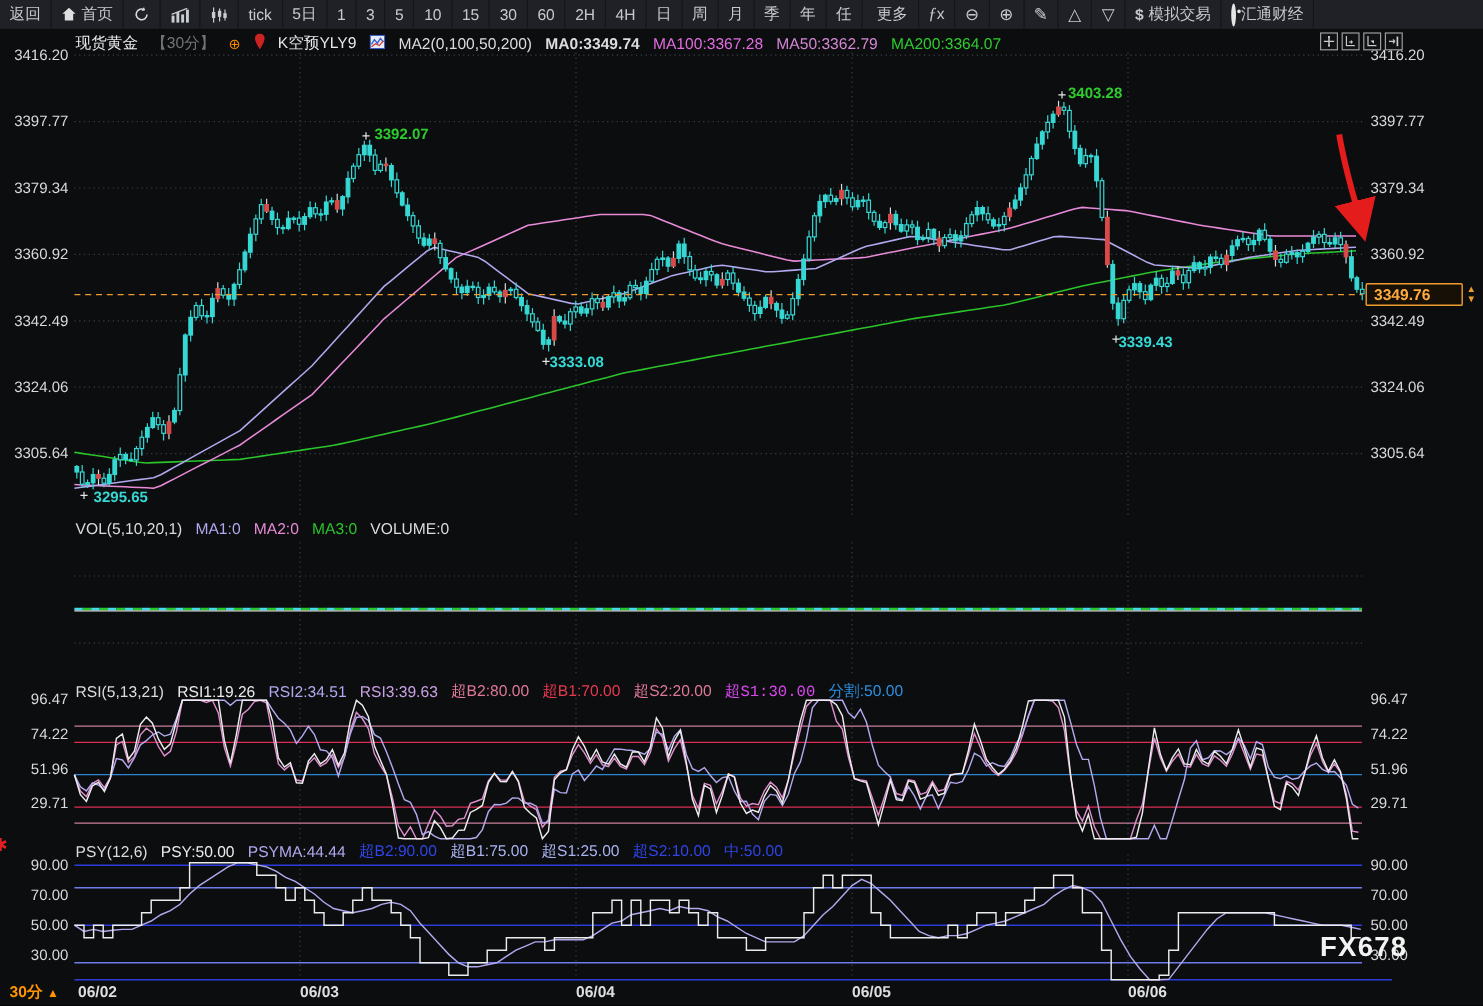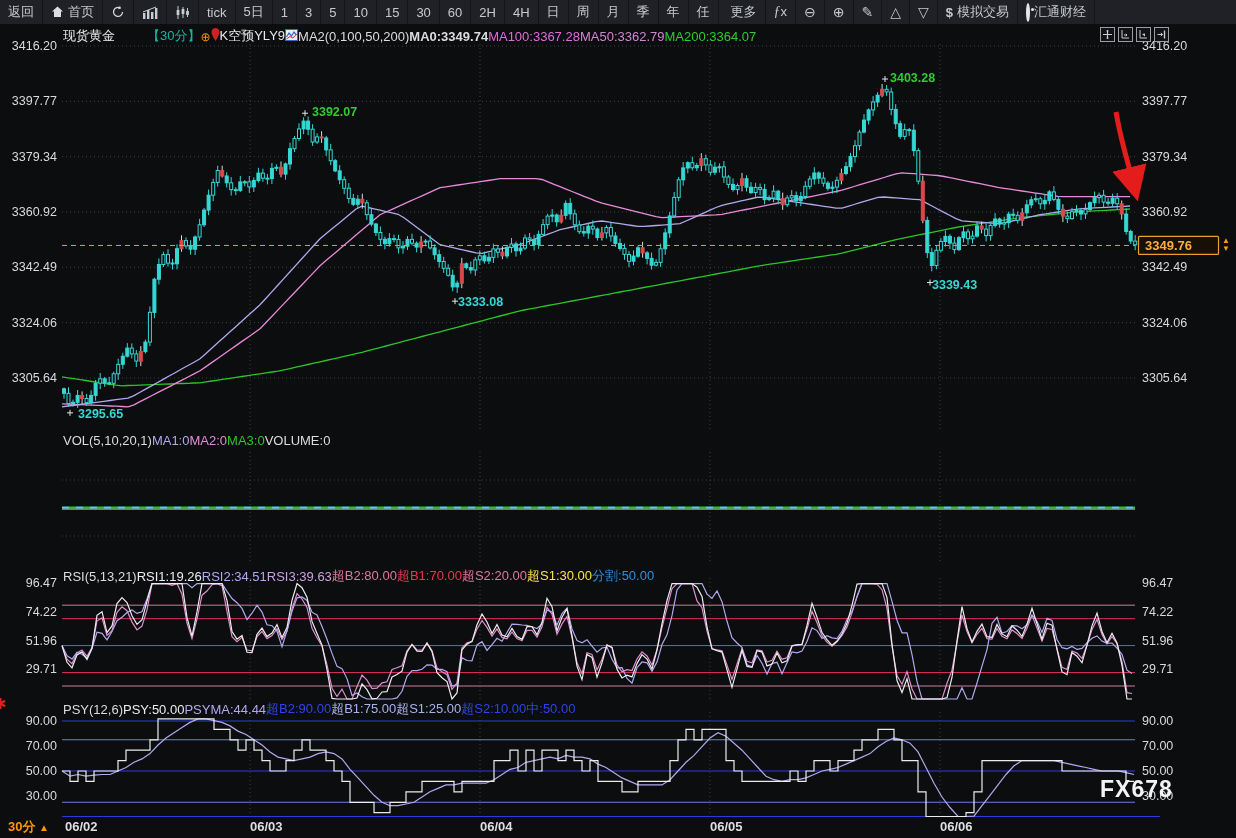--- a/index.html
+++ b/index.html
@@ -11,21 +11,21 @@
   .tb-item{display:flex;align-items:center;gap:4px;padding:0 8px;border-right:1px solid #141619;
            cursor:pointer;white-space:nowrap;}
   .tb-item svg{display:block}
   .tb-fx i{font-style:italic;font-family:"Liberation Serif",serif;font-size:14px;}
   .tb-glyph{font-size:14px;line-height:1;}
   .logo-circle{width:13px;height:13px;border:2px solid #e6e6e6;border-radius:50%;position:relative;}
   .logo-circle::after{content:"";position:absolute;left:3px;top:3px;width:3px;height:3px;border-radius:50%;background:#e6e6e6;}
   .menu-bars{width:13px;height:9px;border-top:2px solid #e2e2e2;border-bottom:2px solid #e2e2e2;position:relative;}
   .menu-bars::after{content:"";position:absolute;left:0;right:0;top:1.5px;height:2px;background:#e2e2e2;}
   
-  .hdr{position:absolute;left:63px;display:flex;align-items:center;font-size:13px;
+  .hdr{position:absolute;left:63px;display:flex;align-items:center;gap:11px;font-size:13px;
        z-index:4;white-space:nowrap;}
   #main-header{top:27px;}
   #vol-header{top:433px;text-align:center;}
   #rsi-header{top:567px;}
   #psy-header{top:700px;}
   .hdr .seg{display:inline-block;}
   #right-controls{position:absolute;top:27px;left:1100px;display:flex;gap:3px;z-index:5;}
   .rc{width:13px;height:13px;border:1px solid #9a9da1;color:#c9ccd0;display:flex;align-items:center;
       justify-content:center;cursor:pointer;background:#101214;}
   .rc svg{display:block}
@@ -762,21 +762,21 @@
         <text x="65" y="831">06/02</text>
         <text x="250" y="831">06/03</text>
         <text x="480" y="831">06/04</text>
         <text x="710" y="831">06/05</text>
         <text x="940" y="831">06/06</text>
       </g>
       <text x="8" y="831" font-size="13" font-weight="bold" fill="#ff9500">30分 <tspan font-size="10">▲</tspan></text>
     </svg>
   <div id="main-header" class="hdr">
       <span class="seg" style="color: rgb(233, 233, 234);">现货黄金</span>
-      <span class="seg" style="color: #14b8a6; margin-left: 32px;">【30分】</span>
+      <span class="seg" style="color: #737373;">【30分】</span>
       <span class="seg"><span style="color:#ff8a00;font-size:12px;line-height:1;">⊕</span></span>
       <span class="seg"><svg width="9" height="13" viewBox="0 0 9 13">
           <path d="M4.5 0 C7 0 8.5 2 8.5 4 C8.5 7 4.5 13 4.5 13 C4.5 13 0.5 7 0.5 4 C0.5 2 2 0 4.5 0 Z" fill="#cc2222"></path>
         </svg></span>
       <span class="seg" style="color: rgb(233, 233, 234);">K空预YLY9</span>
       <span class="seg"><svg width="13" height="12" viewBox="0 0 13 12">
           <rect x="0.5" y="0.5" width="12" height="11" fill="#e8edf5" stroke="#3a62c8"></rect>
           <path d="M1.5 8 L4 4 L6.5 7 L9 3 L11.5 6" stroke="#3a62c8" stroke-width="1.2" fill="none"></path>
           <path d="M1.5 10 L5 7.5 L8 9 L11.5 5" stroke="#cc3333" stroke-width="1" fill="none"></path>
         </svg></span>
@@ -821,21 +821,21 @@
       <span class="seg" style="color: rgb(220, 220, 222);">VOLUME:0</span>
     </div>
   <div id="rsi-header" class="hdr">
       <span class="seg" style="color: rgb(220, 220, 222);">RSI(5,13,21)</span>
       <span class="seg" style="color: rgb(236, 236, 236);">RSI1:19.26</span>
       <span class="seg" style="color: rgb(178, 168, 238);">RSI2:34.51</span>
       <span class="seg" style="color: rgb(201, 160, 226);">RSI3:39.63</span>
       <span class="seg" style="color: rgb(224, 120, 152);">超B2:80.00</span>
       <span class="seg" style="color: rgb(232, 56, 79);">超B1:70.00</span>
       <span class="seg" style="color: rgb(224, 120, 152);">超S2:20.00</span>
-      <span class="seg" style="color: #fde047;">超S1:30.00</span>
+      <span class="seg" style="color: #d946ef; font-family: Liberation Mono, monospace;">超S1:30.00</span>
       <span class="seg" style="color: rgb(45, 143, 224);">分割:50.00</span>
     </div>
   <div id="psy-header" class="hdr">
       <span class="seg" style="color: rgb(220, 220, 222);">PSY(12,6)</span>
       <span class="seg" style="color: rgb(236, 236, 236);">PSY:50.00</span>
       <span class="seg" style="color: rgb(178, 168, 238);">PSYMA:44.44</span>
       <span class="seg" style="color: rgb(47, 69, 230);">超B2:90.00</span>
       <span class="seg" style="color: rgb(170, 178, 238);">超B1:75.00</span>
       <span class="seg" style="color: rgb(170, 178, 238);">超S1:25.00</span>
       <span class="seg" style="color: rgb(47, 69, 230);">超S2:10.00</span>

